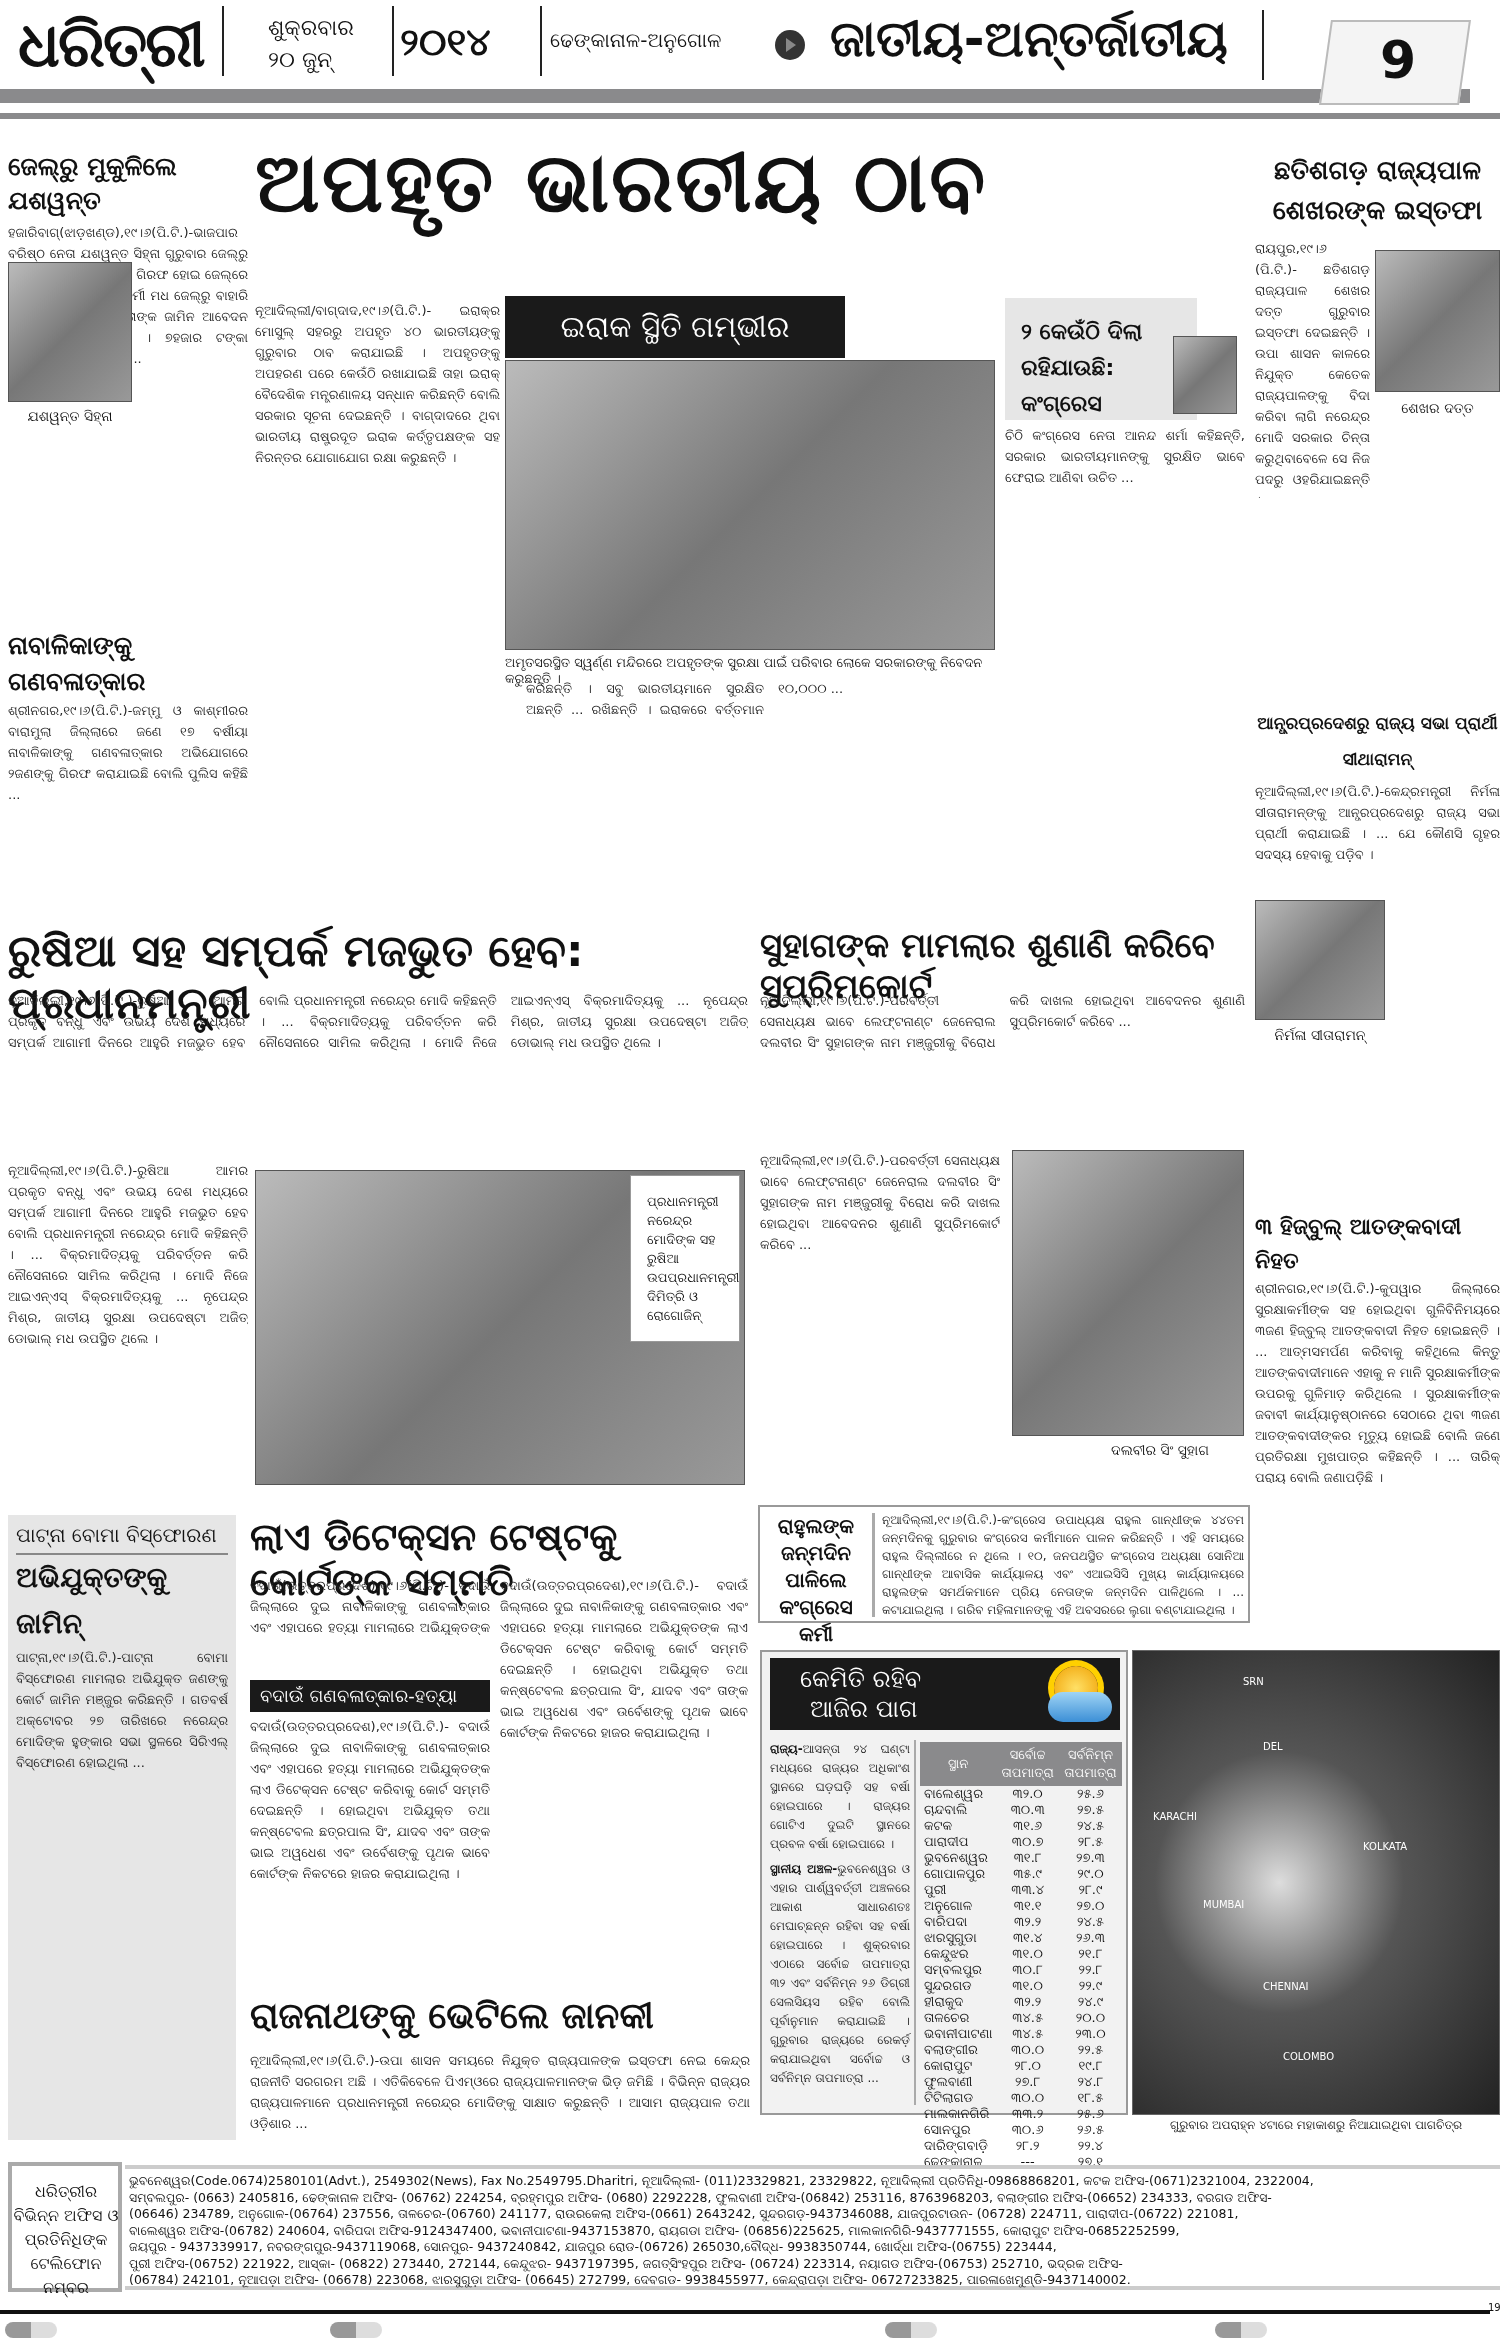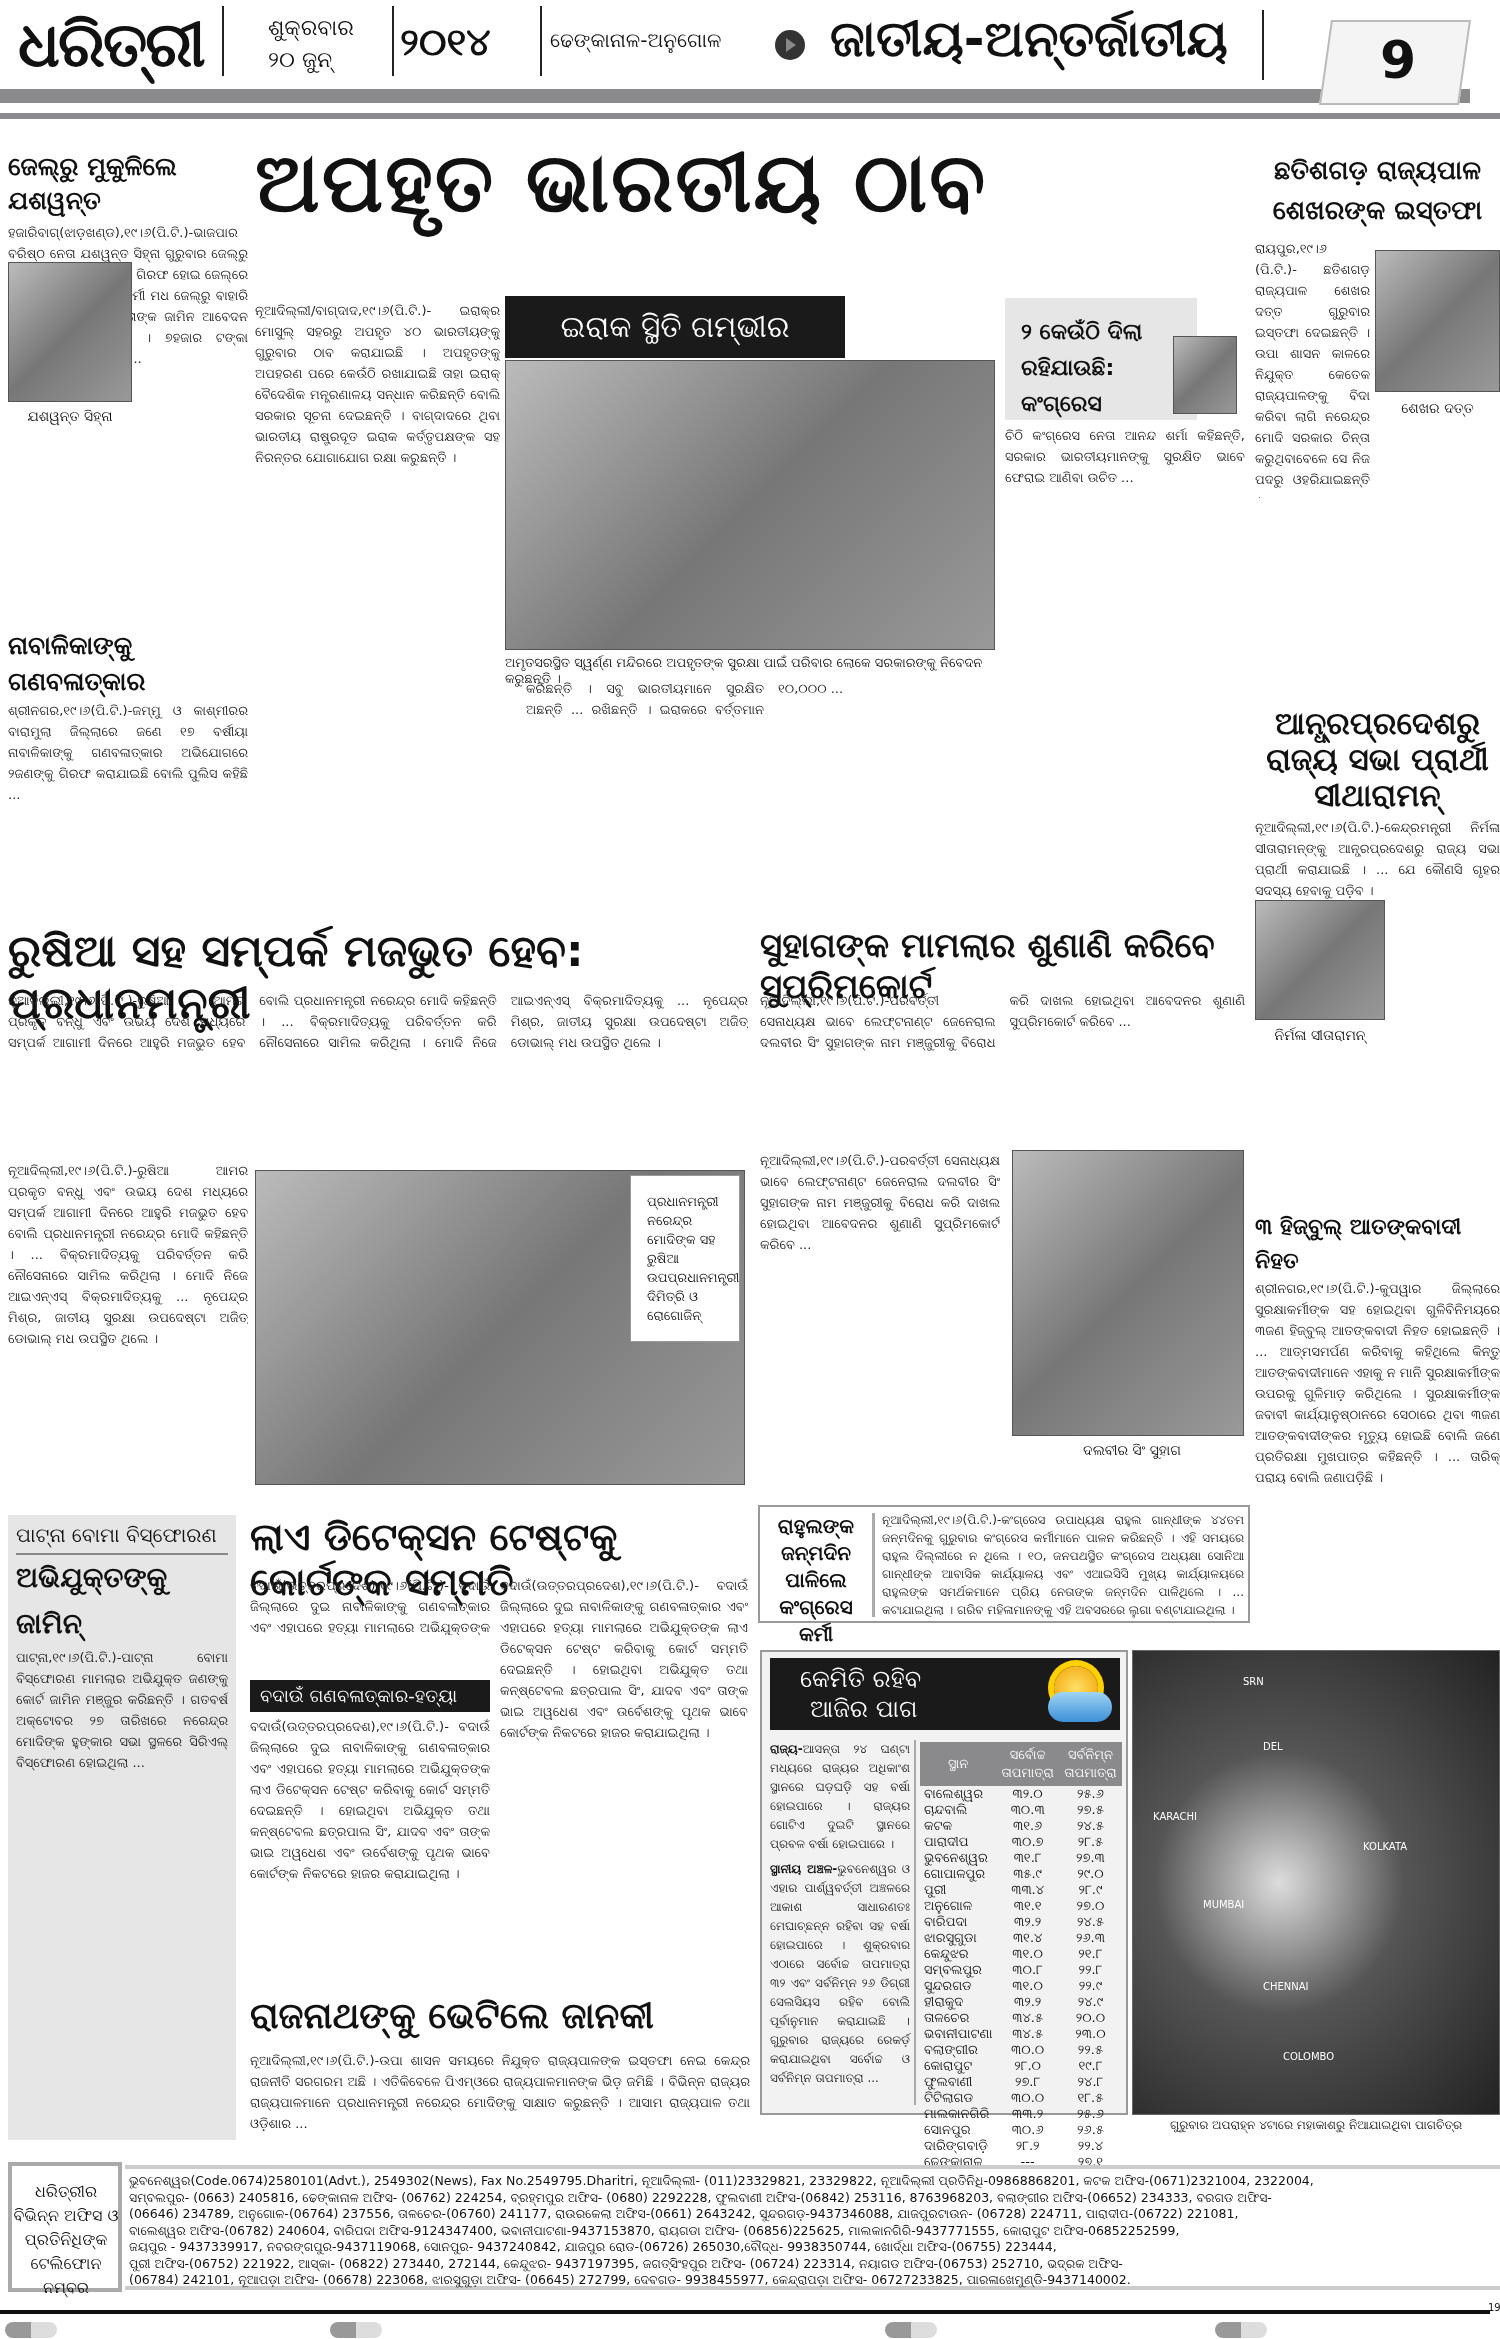--- a/index.html
+++ b/index.html
@@ -81,37 +81,37 @@
   <div class="abs cap" style="left:120px;top:250px;width:125px">ଶେଖର ଦତ୍ତ</div>
   <div class="txt" style="margin-top:8px;width:115px;height:260px;overflow:hidden">ରାୟପୁର,୧୯।୬ (ପି.ଟି.)- ଛତିଶଗଡ଼ ରାଜ୍ୟପାଳ ଶେଖର ଦତ୍ତ ଗୁରୁବାର ଇସ୍ତଫା ଦେଇଛନ୍ତି । ଉପା ଶାସନ କାଳରେ ନିଯୁକ୍ତ କେତେକ ରାଜ୍ୟପାଳଙ୍କୁ ବିଦା କରିବା ଲାଗି ନରେନ୍ଦ୍ର ମୋଦି ସରକାର ଚିନ୍ତା କରୁଥିବାବେଳେ ସେ ନିଜ ପଦରୁ ଓହରିଯାଇଛନ୍ତି ।</div>
 </div>
 
 <div class="abs" style="left:8px;top:628px;width:240px">
   <h3 style="font-size:25px;line-height:36px">ନାବାଳିକାଙ୍କୁ ଗଣବଳାତ୍କାର</h3>
   <div class="txt" style="height:210px;overflow:hidden">ଶ୍ରୀନଗର,୧୯।୬(ପି.ଟି.)-ଜମ୍ମୁ ଓ କାଶ୍ମୀରର ବାରାମୁଲା ଜିଲ୍ଲାରେ ଜଣେ ୧୭ ବର୍ଷୀୟା ନାବାଳିକାଙ୍କୁ ଗଣବଳାତ୍କାର ଅଭିଯୋଗରେ ୨ଜଣଙ୍କୁ ଗିରଫ କରାଯାଇଛି ବୋଲି ପୁଲିସ କହିଛି ...</div>
 </div>
 
 <div class="abs" style="left:1255px;top:705px;width:245px">
-  <h3 style="font-size:31px;line-height:36px;text-align:center">ଆନ୍ଧ୍ରପ୍ରଦେଶରୁ ରାଜ୍ୟ ସଭା ପ୍ରାର୍ଥୀ ସୀଥାରାମନ୍</h3>
+  <h3 style="font-size:17px;line-height:36px;text-align:center">ଆନ୍ଧ୍ରପ୍ରଦେଶରୁ ରାଜ୍ୟ ସଭା ପ୍ରାର୍ଥୀ ସୀଥାରାମନ୍</h3>
   <div class="abs photo" style="left:0;top:195px;width:130px;height:120px"></div>
   <div class="abs cap" style="left:0;top:322px;width:130px">ନିର୍ମଳା ସୀତାରାମନ୍</div>
   <div class="txt" style="margin-top:4px;height:440px;overflow:hidden">ନୂଆଦିଲ୍ଲୀ,୧୯।୬(ପି.ଟି.)-କେନ୍ଦ୍ରମନ୍ତ୍ରୀ ନିର୍ମଳା ସୀତାରାମନ୍‌ଙ୍କୁ ଆନ୍ଧ୍ରପ୍ରଦେଶରୁ ରାଜ୍ୟ ସଭା ପ୍ରାର୍ଥୀ କରାଯାଇଛି । ... ଯେ କୌଣସି ଗୃହର ସଦସ୍ୟ ହେବାକୁ ପଡ଼ିବ ।</div>
 </div>
 
 <h2 class="abs" style="left:8px;top:925px;font-size:44px;font-weight:900;width:740px">ରୁଷିଆ ସହ ସମ୍ପର୍କ ମଜଭୁତ ହେବ: ପ୍ରଧାନମନ୍ତ୍ରୀ</h2>
 <div class="abs txt" style="left:8px;top:990px;width:740px;height:165px;overflow:hidden;column-count:3;column-gap:14px">ନୂଆଦିଲ୍ଲୀ,୧୯।୬(ପି.ଟି.)-ରୁଷିଆ ଆମର ପ୍ରକୃତ ବନ୍ଧୁ ଏବଂ ଉଭୟ ଦେଶ ମଧ୍ୟରେ ସମ୍ପର୍କ ଆଗାମୀ ଦିନରେ ଆହୁରି ମଜଭୁତ ହେବ ବୋଲି ପ୍ରଧାନମନ୍ତ୍ରୀ ନରେନ୍ଦ୍ର ମୋଦି କହିଛନ୍ତି । ... ବିକ୍ରମାଦିତ୍ୟକୁ ପରିବର୍ତ୍ତନ କରି ନୌସେନାରେ ସାମିଲ କରିଥିଲା । ମୋଦି ନିଜେ ଆଇଏନ୍‌ଏସ୍ ବିକ୍ରମାଦିତ୍ୟକୁ ... ନୃପେନ୍ଦ୍ର ମିଶ୍ର, ଜାତୀୟ ସୁରକ୍ଷା ଉପଦେଷ୍ଟା ଅଜିତ୍ ଡୋଭାଲ୍ ମଧ ଉପସ୍ଥିତ ଥିଲେ ।</div>
 <div class="abs txt" style="left:8px;top:1160px;width:240px;height:330px;overflow:hidden">ନୂଆଦିଲ୍ଲୀ,୧୯।୬(ପି.ଟି.)-ରୁଷିଆ ଆମର ପ୍ରକୃତ ବନ୍ଧୁ ଏବଂ ଉଭୟ ଦେଶ ମଧ୍ୟରେ ସମ୍ପର୍କ ଆଗାମୀ ଦିନରେ ଆହୁରି ମଜଭୁତ ହେବ ବୋଲି ପ୍ରଧାନମନ୍ତ୍ରୀ ନରେନ୍ଦ୍ର ମୋଦି କହିଛନ୍ତି । ... ବିକ୍ରମାଦିତ୍ୟକୁ ପରିବର୍ତ୍ତନ କରି ନୌସେନାରେ ସାମିଲ କରିଥିଲା । ମୋଦି ନିଜେ ଆଇଏନ୍‌ଏସ୍ ବିକ୍ରମାଦିତ୍ୟକୁ ... ନୃପେନ୍ଦ୍ର ମିଶ୍ର, ଜାତୀୟ ସୁରକ୍ଷା ଉପଦେଷ୍ଟା ଅଜିତ୍ ଡୋଭାଲ୍ ମଧ ଉପସ୍ଥିତ ଥିଲେ ।</div>
 <div class="abs photo" style="left:255px;top:1170px;width:490px;height:315px"></div>
 <div class="abs" style="left:630px;top:1175px;width:110px;background:#fff;font-size:13px;line-height:19px;padding:16px;border:1px solid #999">ପ୍ରଧାନମନ୍ତ୍ରୀ ନରେନ୍ଦ୍ର ମୋଦିଙ୍କ ସହ ରୁଷିଆ ଉପପ୍ରଧାନମନ୍ତ୍ରୀ ଦିମିତ୍ରି ଓ ରୋଗୋଜିନ୍</div>
 
 <h2 class="abs" style="left:760px;top:925px;font-size:34px;font-weight:900;width:485px">ସୁହାଗଙ୍କ ମାମଲାର ଶୁଣାଣି କରିବେ ସୁପ୍ରିମକୋର୍ଟ</h2>
 <div class="abs txt" style="left:760px;top:990px;width:485px;height:160px;overflow:hidden;column-count:2;column-gap:14px">ନୂଆଦିଲ୍ଲୀ,୧୯।୬(ପି.ଟି.)-ପରବର୍ତ୍ତୀ ସେନାଧ୍ୟକ୍ଷ ଭାବେ ଲେଫ୍ଟନାଣ୍ଟ ଜେନେରାଲ ଦଲବୀର ସିଂ ସୁହାଗଙ୍କ ନାମ ମଞ୍ଜୁରୀକୁ ବିରୋଧ କରି ଦାଖଲ ହୋଇଥିବା ଆବେଦନର ଶୁଣାଣି ସୁପ୍ରିମକୋର୍ଟ କରିବେ ...</div>
 <div class="abs txt" style="left:760px;top:1150px;width:240px;height:335px;overflow:hidden">ନୂଆଦିଲ୍ଲୀ,୧୯।୬(ପି.ଟି.)-ପରବର୍ତ୍ତୀ ସେନାଧ୍ୟକ୍ଷ ଭାବେ ଲେଫ୍ଟନାଣ୍ଟ ଜେନେରାଲ ଦଲବୀର ସିଂ ସୁହାଗଙ୍କ ନାମ ମଞ୍ଜୁରୀକୁ ବିରୋଧ କରି ଦାଖଲ ହୋଇଥିବା ଆବେଦନର ଶୁଣାଣି ସୁପ୍ରିମକୋର୍ଟ କରିବେ ...</div>
 <div class="abs photo" style="left:1012px;top:1150px;width:232px;height:286px"></div>
-<div class="abs cap" style="left:1016px;top:1442px;width:232px">ଦଲବୀର ସିଂ ସୁହାଗ</div>
+<div class="abs cap" style="left:1044px;top:1442px;width:232px">ଦଲବୀର ସିଂ ସୁହାଗ</div>
 
 <div class="abs" style="left:1255px;top:1210px;width:245px">
   <h3 style="font-size:22px;line-height:34px">୩ ହିଜ୍‌ବୁଲ୍ ଆତଙ୍କବାଦୀ ନିହତ</h3>
   <div class="txt" style="height:390px;overflow:hidden">ଶ୍ରୀନଗର,୧୯।୬(ପି.ଟି.)-କୁପୱାର ଜିଲ୍ଲାରେ ସୁରକ୍ଷାକର୍ମୀଙ୍କ ସହ ହୋଇଥିବା ଗୁଳିବିନିମୟରେ ୩ଜଣ ହିଜ୍‌ବୁଲ୍ ଆତଙ୍କବାଦୀ ନିହତ ହୋଇଛନ୍ତି । ... ଆତ୍ମସମର୍ପଣ କରିବାକୁ କହିଥିଲେ କିନ୍ତୁ ଆତଙ୍କବାଦୀମାନେ ଏହାକୁ ନ ମାନି ସୁରକ୍ଷାକର୍ମୀଙ୍କ ଉପରକୁ ଗୁଳିମାଡ଼ କରିଥିଲେ । ସୁରକ୍ଷାକର୍ମୀଙ୍କ ଜବାବୀ କାର୍ଯ୍ୟାନୁଷ୍ଠାନରେ ସେଠାରେ ଥିବା ୩ଜଣ ଆତଙ୍କବାଦୀଙ୍କର ମୃତ୍ୟୁ ହୋଇଛି ବୋଲି ଜଣେ ପ୍ରତିରକ୍ଷା ମୁଖପାତ୍ର କହିଛନ୍ତି । ... ତାରିକ୍ ପରାୟ ବୋଲି ଜଣାପଡ଼ିଛି ।</div>
 </div>
 
 <div class="abs greybox" style="left:8px;top:1515px;width:228px;height:625px;padding:8px">
   <div style="font-size:20px;border-bottom:2px solid #888;padding-bottom:6px">ପାଟ୍‌ନା ବୋମା ବିସ୍ଫୋରଣ</div>
   <h3 style="font-size:28px;line-height:46px">ଅଭିଯୁକ୍ତଙ୍କୁ ଜାମିନ୍</h3>
   <div class="txt" style="height:520px;overflow:hidden">ପାଟ୍‌ନା,୧୯।୬(ପି.ଟି.)-ପାଟ୍‌ନା ବୋମା ବିସ୍ଫୋରଣ ମାମଲାର ଅଭିଯୁକ୍ତ ଜଣଙ୍କୁ କୋର୍ଟ ଜାମିନ ମଞ୍ଜୁର କରିଛନ୍ତି । ଗତବର୍ଷ ଅକ୍ଟୋବର ୨୭ ତାରିଖରେ ନରେନ୍ଦ୍ର ମୋଦିଙ୍କ ହୁଙ୍କାର ସଭା ସ୍ଥଳରେ ସିରିଏଲ୍ ବିସ୍ଫୋରଣ ହୋଇଥିଲା ...</div>

